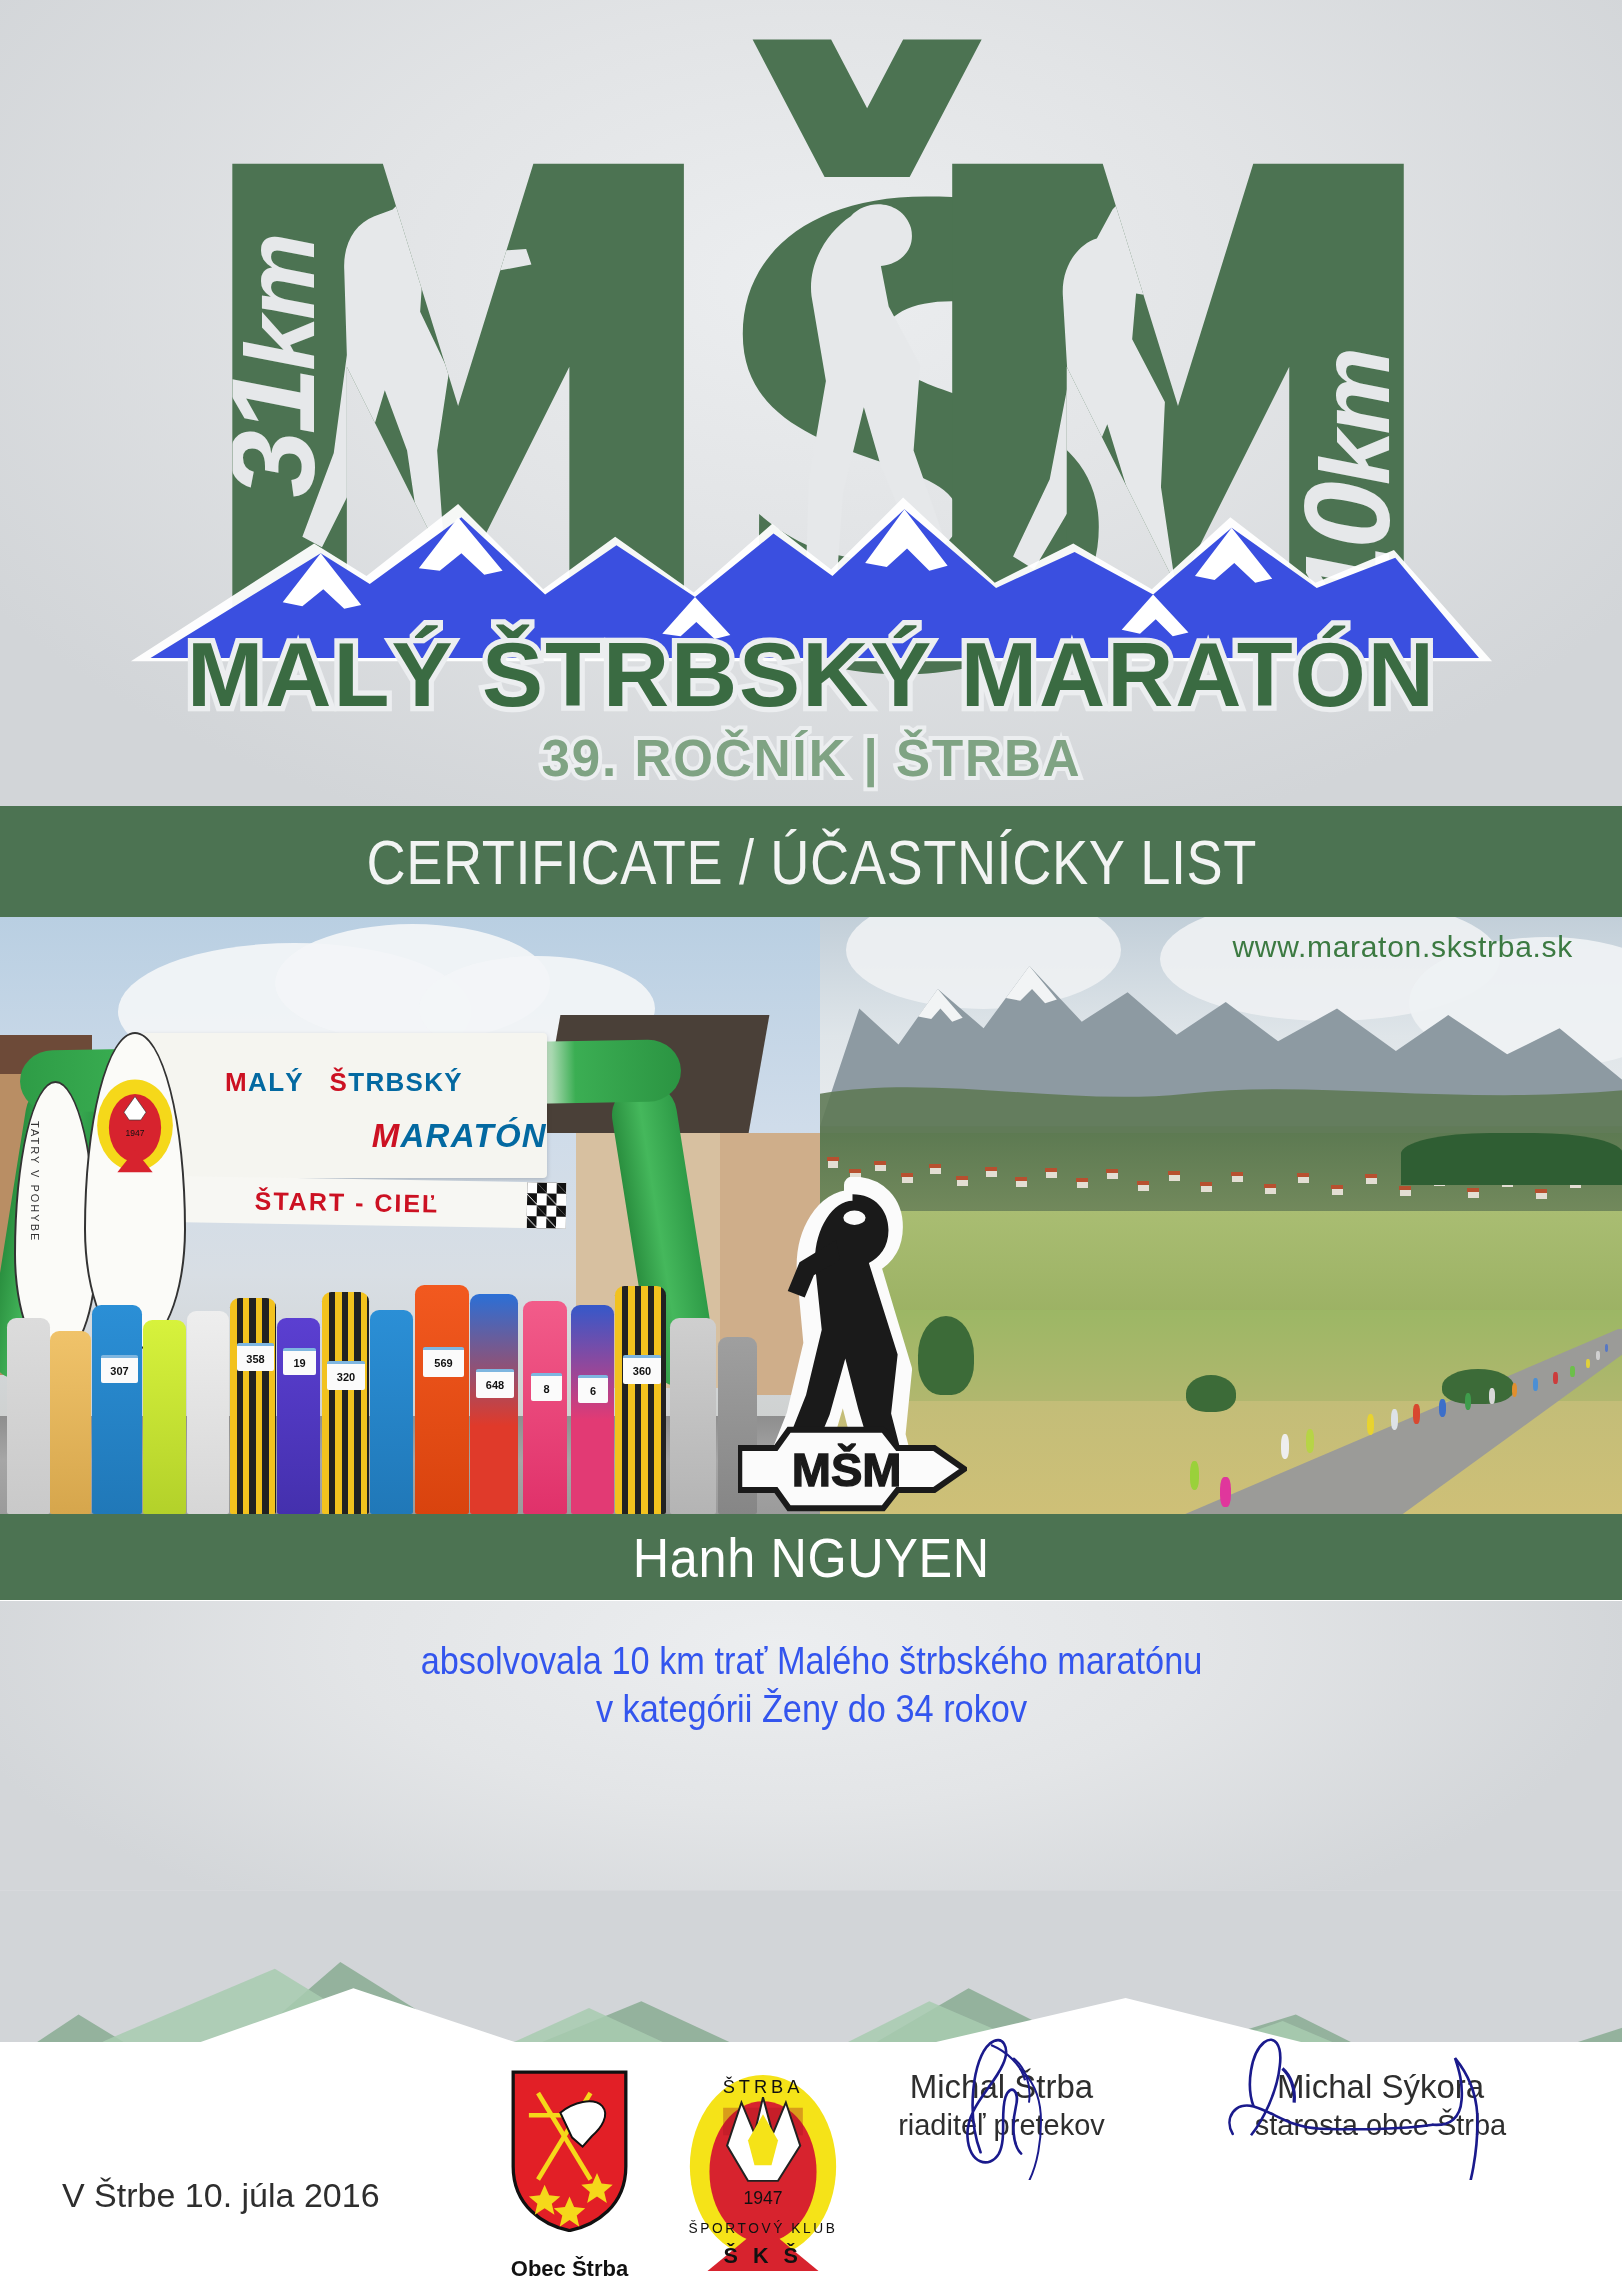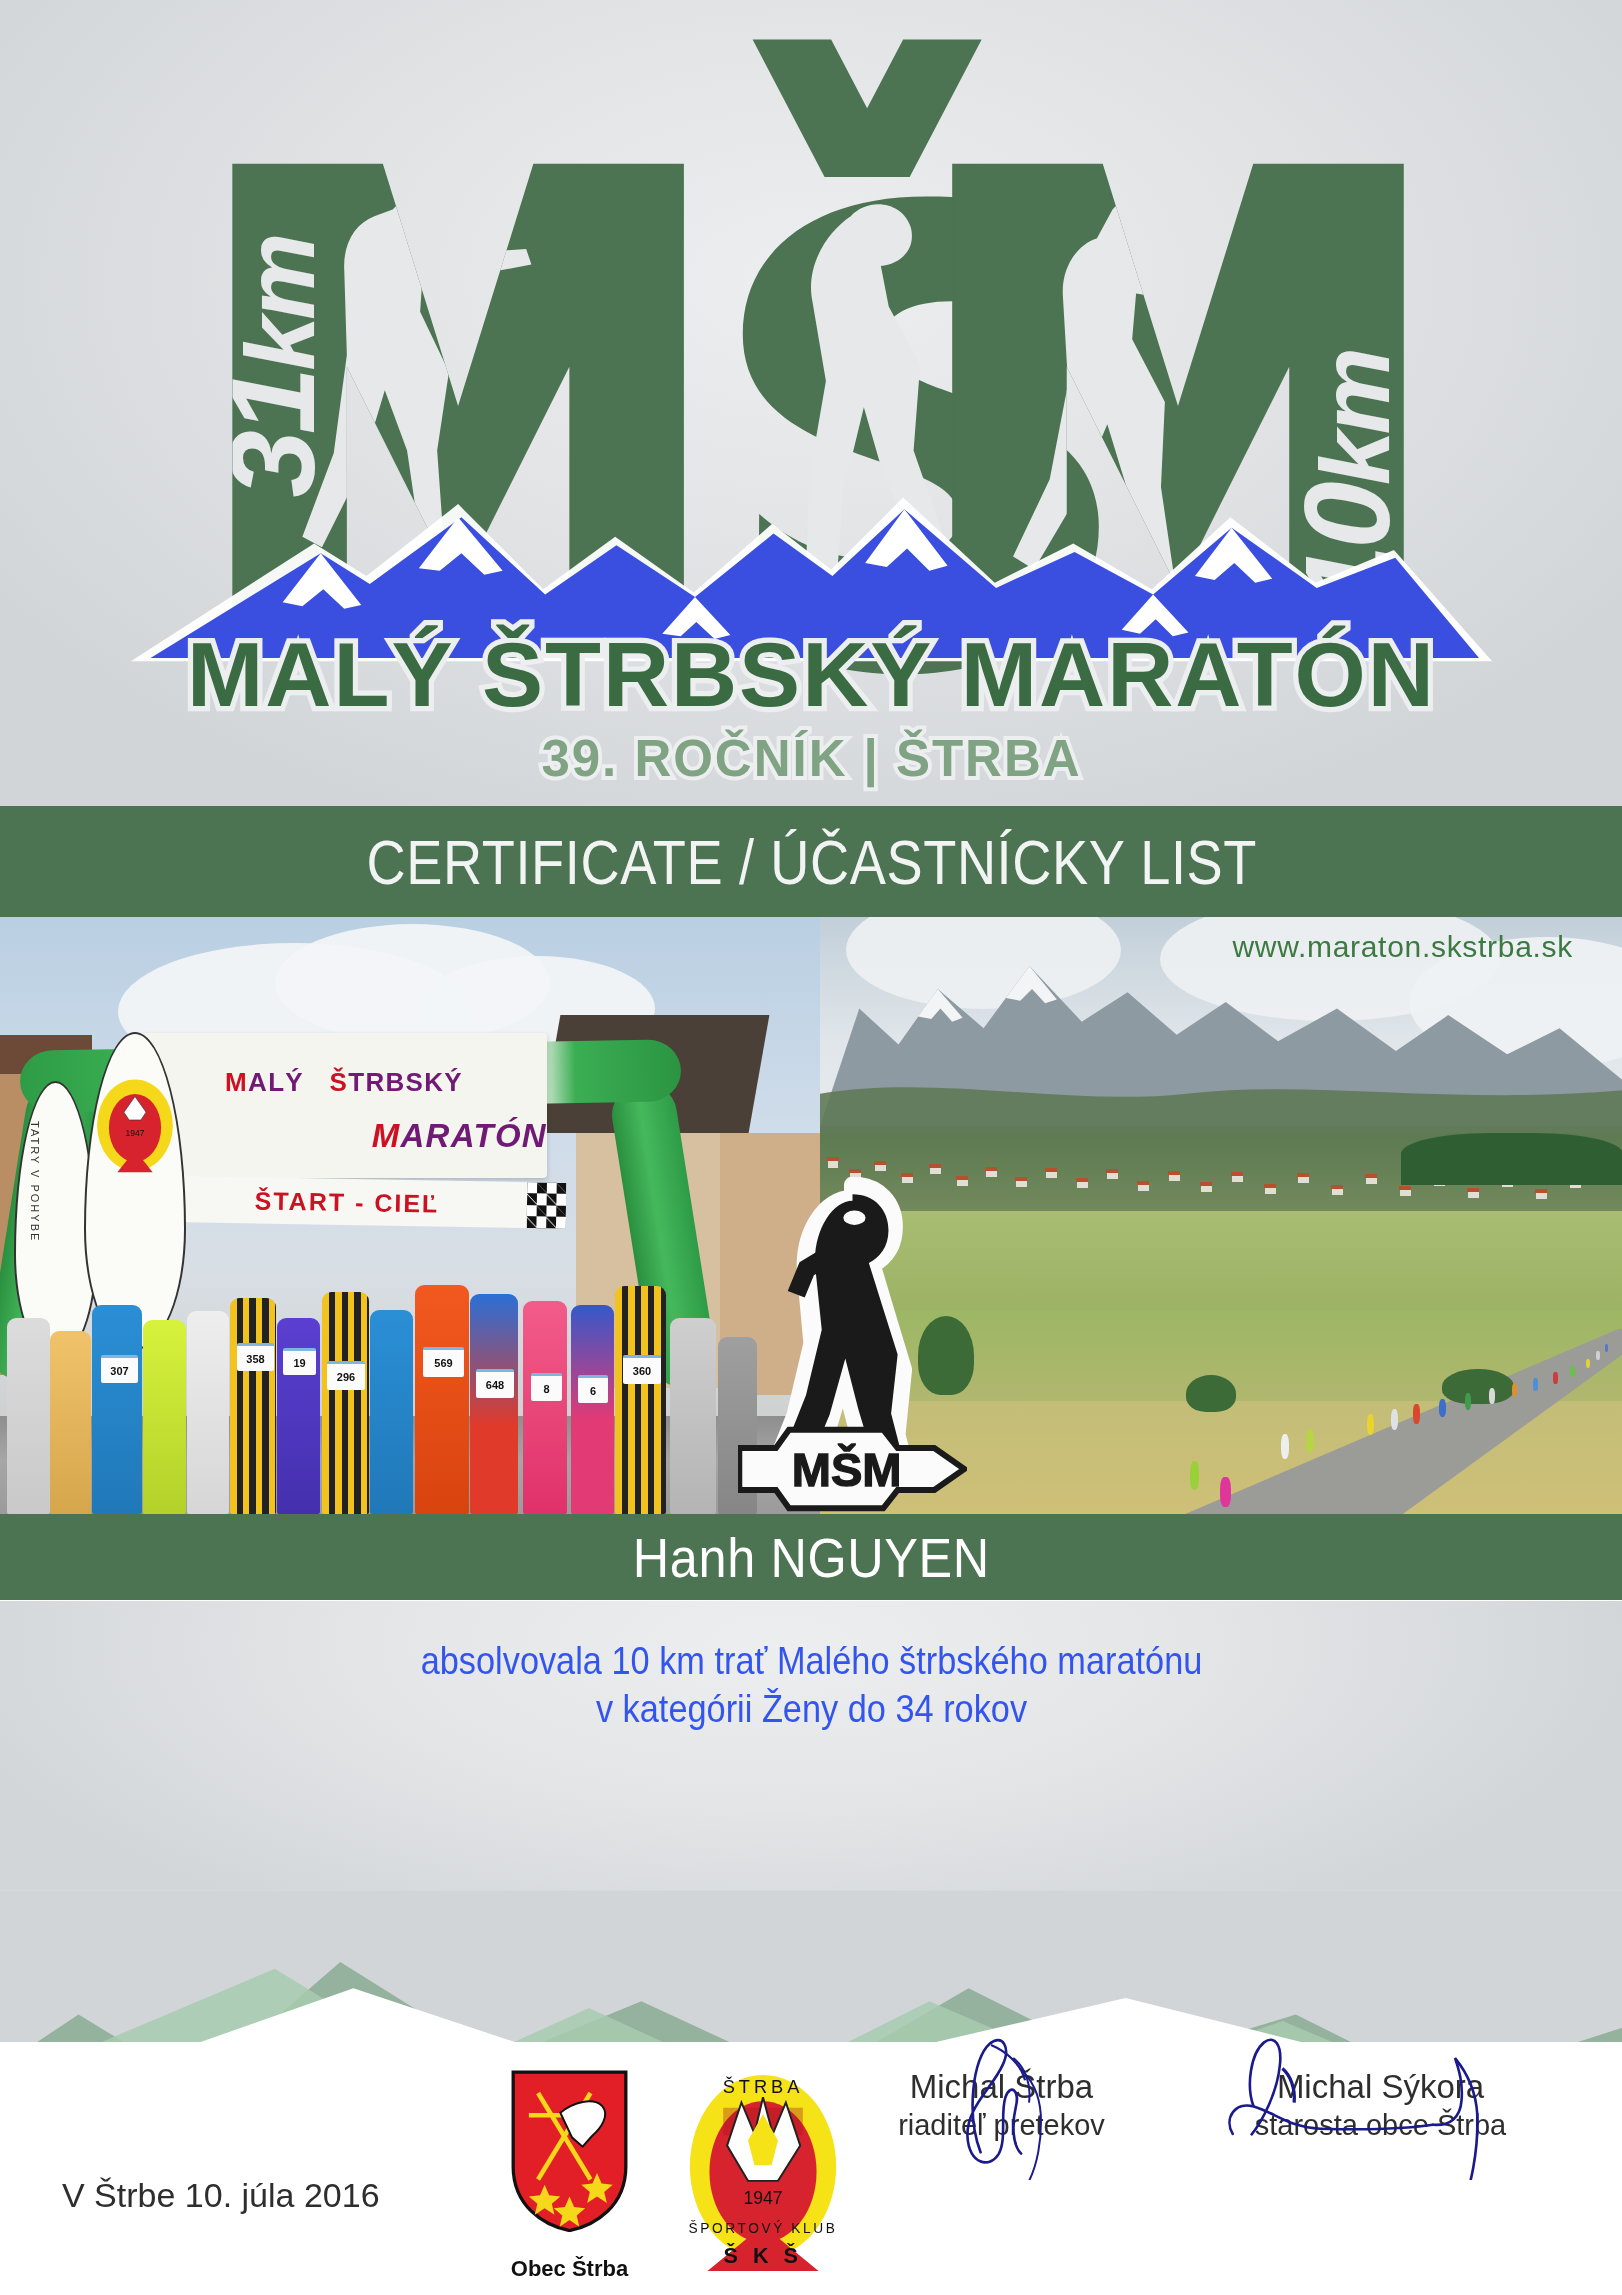--- a/index.html
+++ b/index.html
@@ -43,21 +43,21 @@
   .house{position:absolute;background:#c9a98a;}
   .roof{position:absolute;background:#5a4a43;}
   .arch{position:absolute;left:19.6px;top:128px;width:661px;height:62px;
         background:linear-gradient(90deg,#2e9c46 0%,#39ad51 16%,#f2f2ee 22%,#f6f6f2 78%,#3bae53 84%,#2b9442 100%);
         border-radius:33px/31px;transform:rotate(-1deg);}
   .arch-leg-l{position:absolute;left:6.5px;top:164px;width:69px;height:301px;background:linear-gradient(90deg,#2a8f3f,#45b85c 45%,#2e9b47);border-radius:33px;transform:rotate(9deg);}
   .arch-leg-r{position:absolute;left:631px;top:164px;width:65px;height:308px;background:linear-gradient(90deg,#2a8f3f,#45b85c 45%,#2e9b47);border-radius:33px;transform:rotate(-9deg);}
   .arch-banner{position:absolute;left:141px;top:116px;width:406px;height:145px;background:#f5f5f0;border-radius:3.9px;box-shadow:0 2px 5.2px rgba(0,0,0,.18);}
   .arch-l1{position:absolute;top:34px;width:100%;text-align:center;font-size:26px;font-weight:bold;letter-spacing:1.3px;}
   .arch-l2{position:absolute;top:84px;width:100%;text-align:right;font-size:33px;font-weight:bold;letter-spacing:1.3px;font-style:italic;}
-  .red{color:#cc1122;} .blue{color:#701a75;}
+  .red{color:#cc1122;} .blue{color:#0369a1;}
   .startciel{position:absolute;left:128px;top:262px;width:438px;height:46px;background:#f7f7f3;display:flex;align-items:center;justify-content:center;
              color:#cc1122;font-weight:bold;font-size:25px;letter-spacing:2px;transform:rotate(1deg);}
   .chk{position:absolute;top:0;width:39px;height:46px;
        background:
          linear-gradient(45deg,#111 25%,transparent 25%,transparent 75%,#111 75%),
          linear-gradient(45deg,#111 25%,#fff 25%,#fff 75%,#111 75%);
        background-size:19.6px 23px;background-position:0 0,9.8px 11px;}
   .flagteardrop{position:absolute;background:#fbfbf8;border:2px solid #333;border-radius:50% 50% 50% 50%/ 62% 62% 38% 38%;}
   .flag-txt{position:absolute;writing-mode:vertical-rl;font-size:11px;letter-spacing:2px;color:#333;}
   .crowd{position:absolute;left:0;bottom:0;width:100%;height:281px;}
@@ -208,21 +208,21 @@
         <div class="runner" style="left:50px;width:41px;height:183px;background:linear-gradient(#f0c36a,#d6a64c);"></div>
         <div class="runner" style="left:92px;width:50px;height:209px;background:linear-gradient(#2b8fd6,#2078b8);"></div>
         <div class="bib" style="left:101px;bottom:131px;width:37px;height:25px;">307</div>
         <div class="runner" style="left:143px;width:43px;height:194px;background:linear-gradient(#d7f23c,#b3d12a);"></div>
         <div class="runner" style="left:187px;width:42px;height:203px;background:linear-gradient(#eeeeee,#d6d6d6);"></div>
         <div class="runner" style="left:230px;width:46px;height:216px;background:repeating-linear-gradient(90deg,#f2c21e 0 6.5px,#222 6.5px 13px);"></div>
         <div class="bib" style="left:237px;bottom:143px;width:37px;height:25px;">358</div>
         <div class="runner" style="left:277px;width:43px;height:196px;background:linear-gradient(#5b3fd1,#4430ad);"></div>
         <div class="bib" style="left:283px;bottom:139px;width:33px;height:23.6px;">19</div>
         <div class="runner" style="left:322px;width:47px;height:222px;background:repeating-linear-gradient(90deg,#f2c21e 0 6.5px,#222 6.5px 13px);"></div>
-        <div class="bib" style="left:327px;bottom:124px;width:38px;height:26px;">296</div>
+        <div class="bib" style="left:327px;bottom:124px;width:38px;height:26px;">320</div>
         <div class="runner" style="left:370px;width:43px;height:204px;background:linear-gradient(#2b8fd6,#2078b8);"></div>
         <div class="runner" style="left:415px;width:54px;height:229px;background:linear-gradient(#f2591f,#d9430e);"></div>
         <div class="bib" style="left:423px;bottom:137px;width:41px;height:27.5px;">569</div>
         <div class="runner" style="left:470px;width:48px;height:220px;background:linear-gradient(#2b6fd6,#e03a2a 60%);"></div>
         <div class="bib" style="left:476px;bottom:116px;width:38px;height:26px;">648</div>
         <div class="runner" style="left:523px;width:44px;height:213px;background:linear-gradient(#f25c8a,#e0316a);"></div>
         <div class="bib" style="left:531px;bottom:113px;width:31px;height:25px;">8</div>
         <div class="runner" style="left:571px;width:43px;height:209px;background:linear-gradient(#3558c9,#e23a74 55%);"></div>
         <div class="bib" style="left:578px;bottom:111px;width:30px;height:25px;">6</div>
         <div class="runner" style="left:615px;width:51px;height:228px;background:repeating-linear-gradient(90deg,#f2c21e 0 6.5px,#222 6.5px 13px);"></div>

